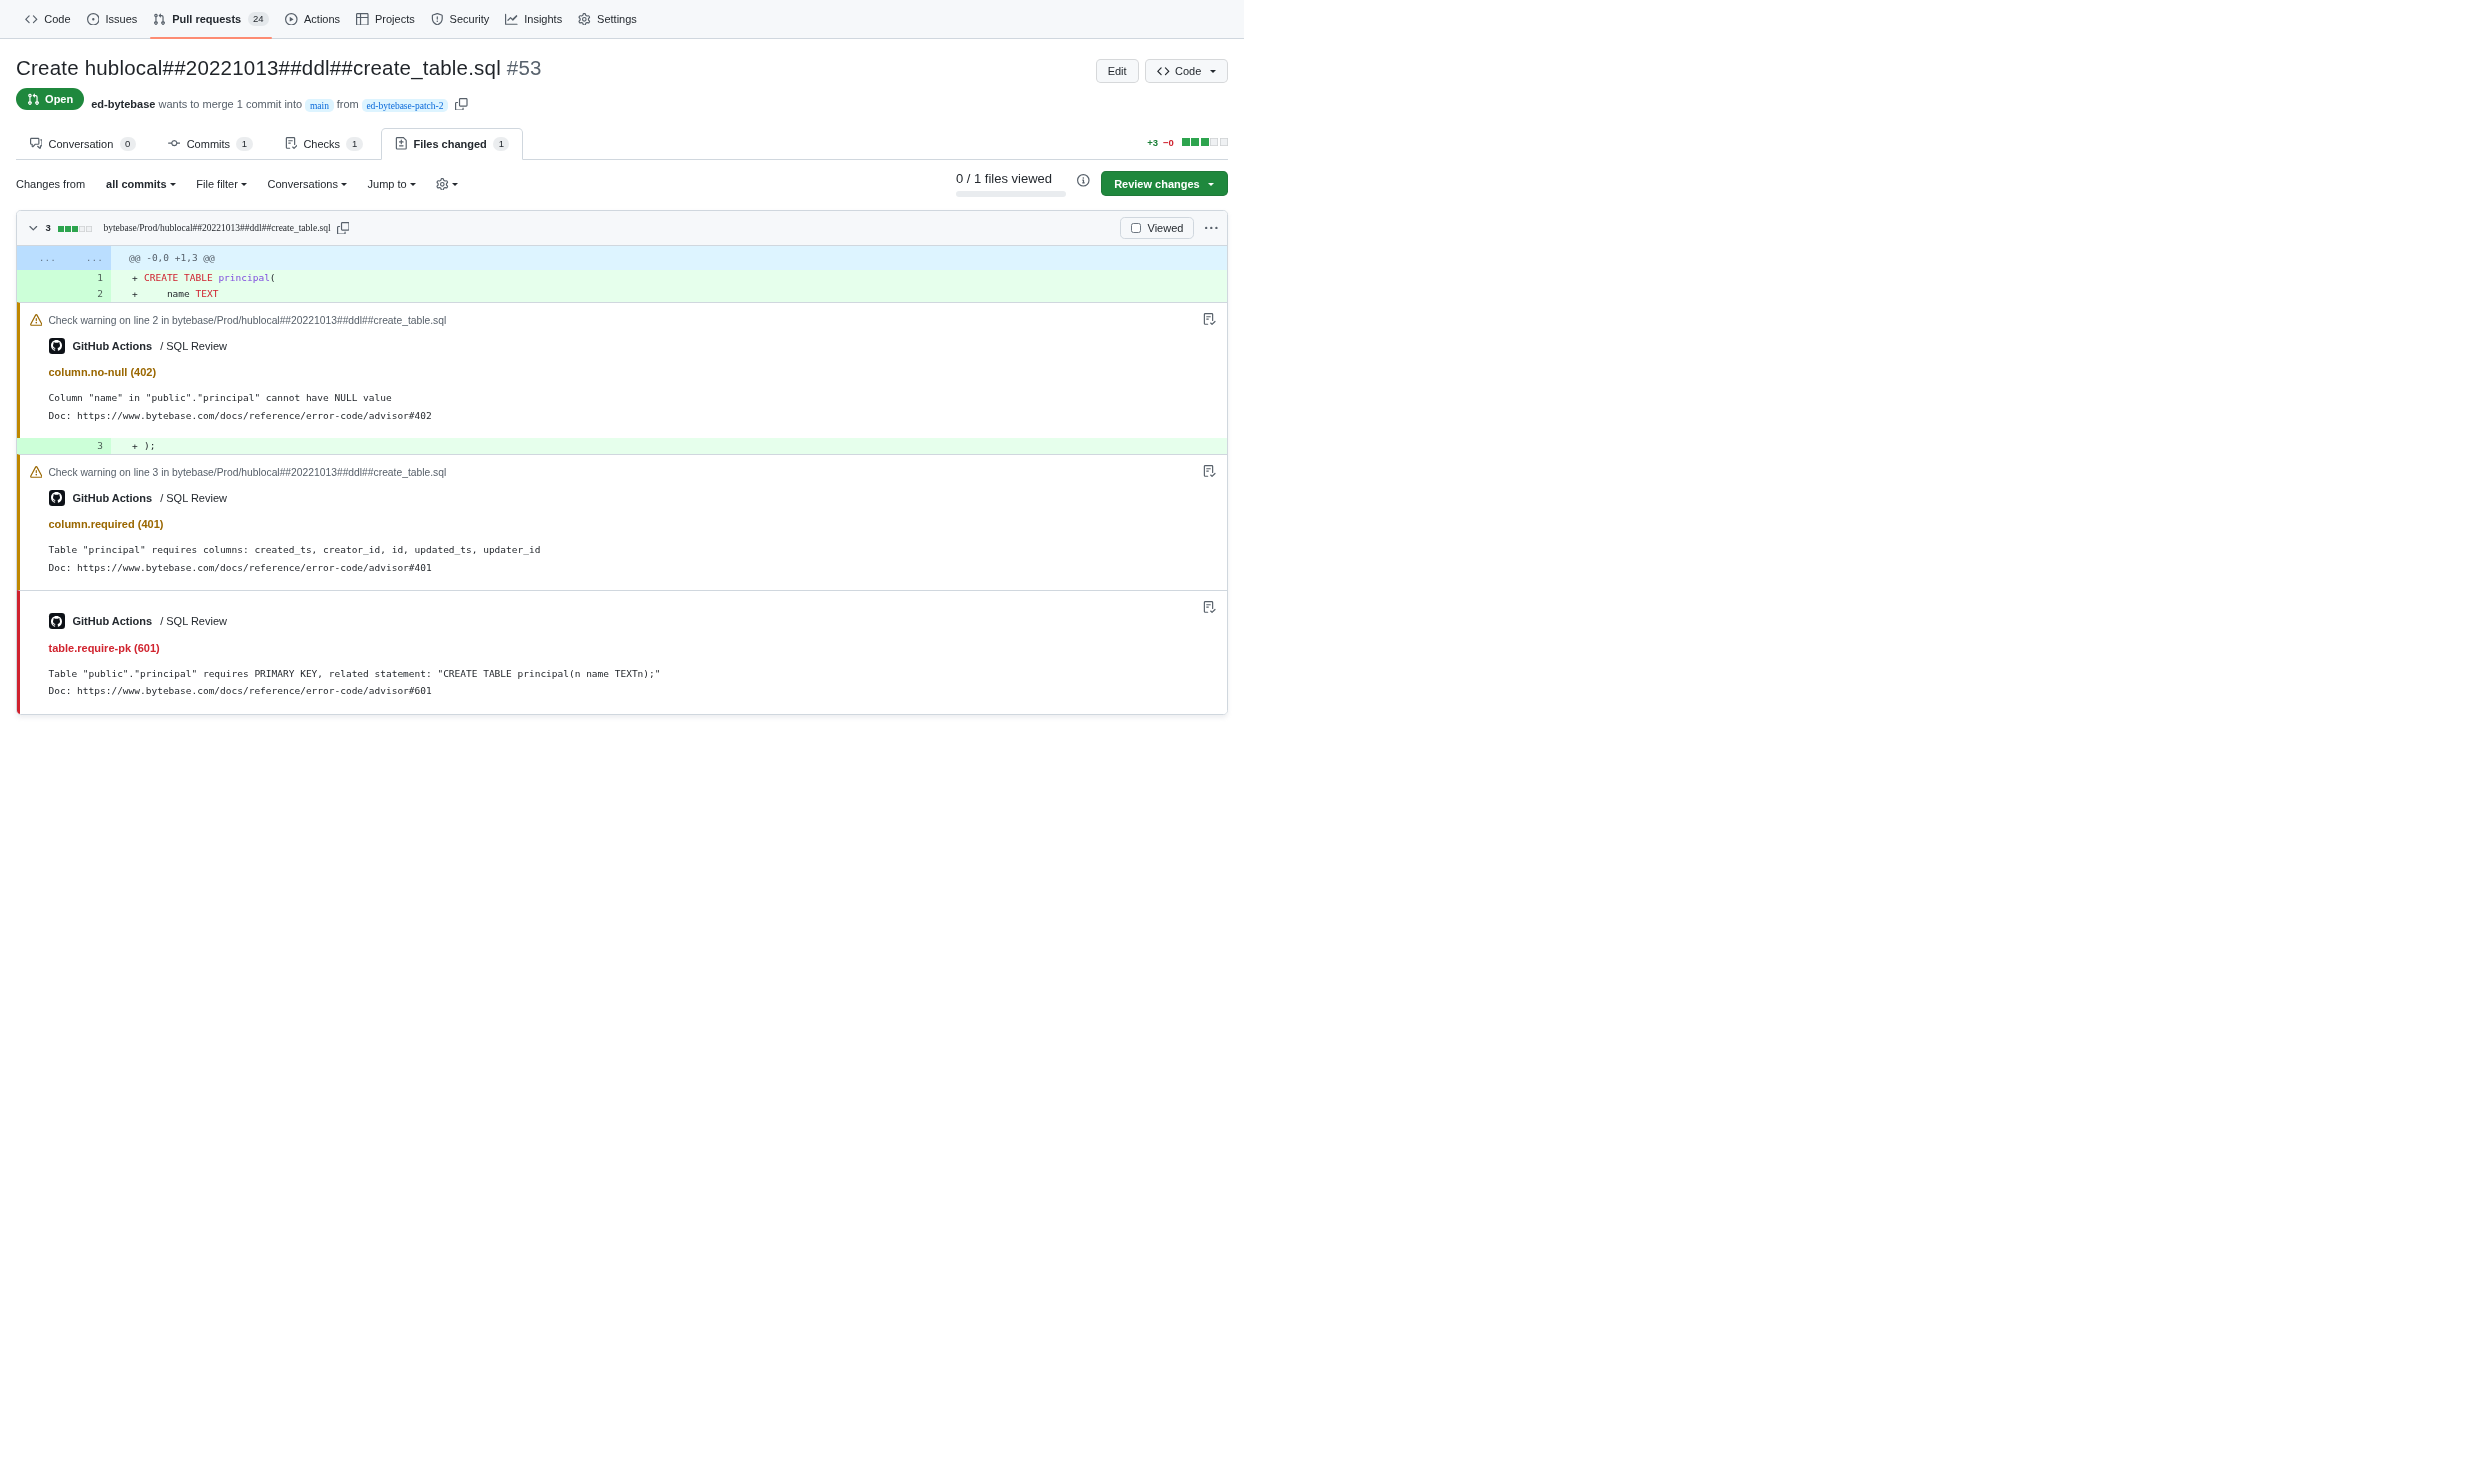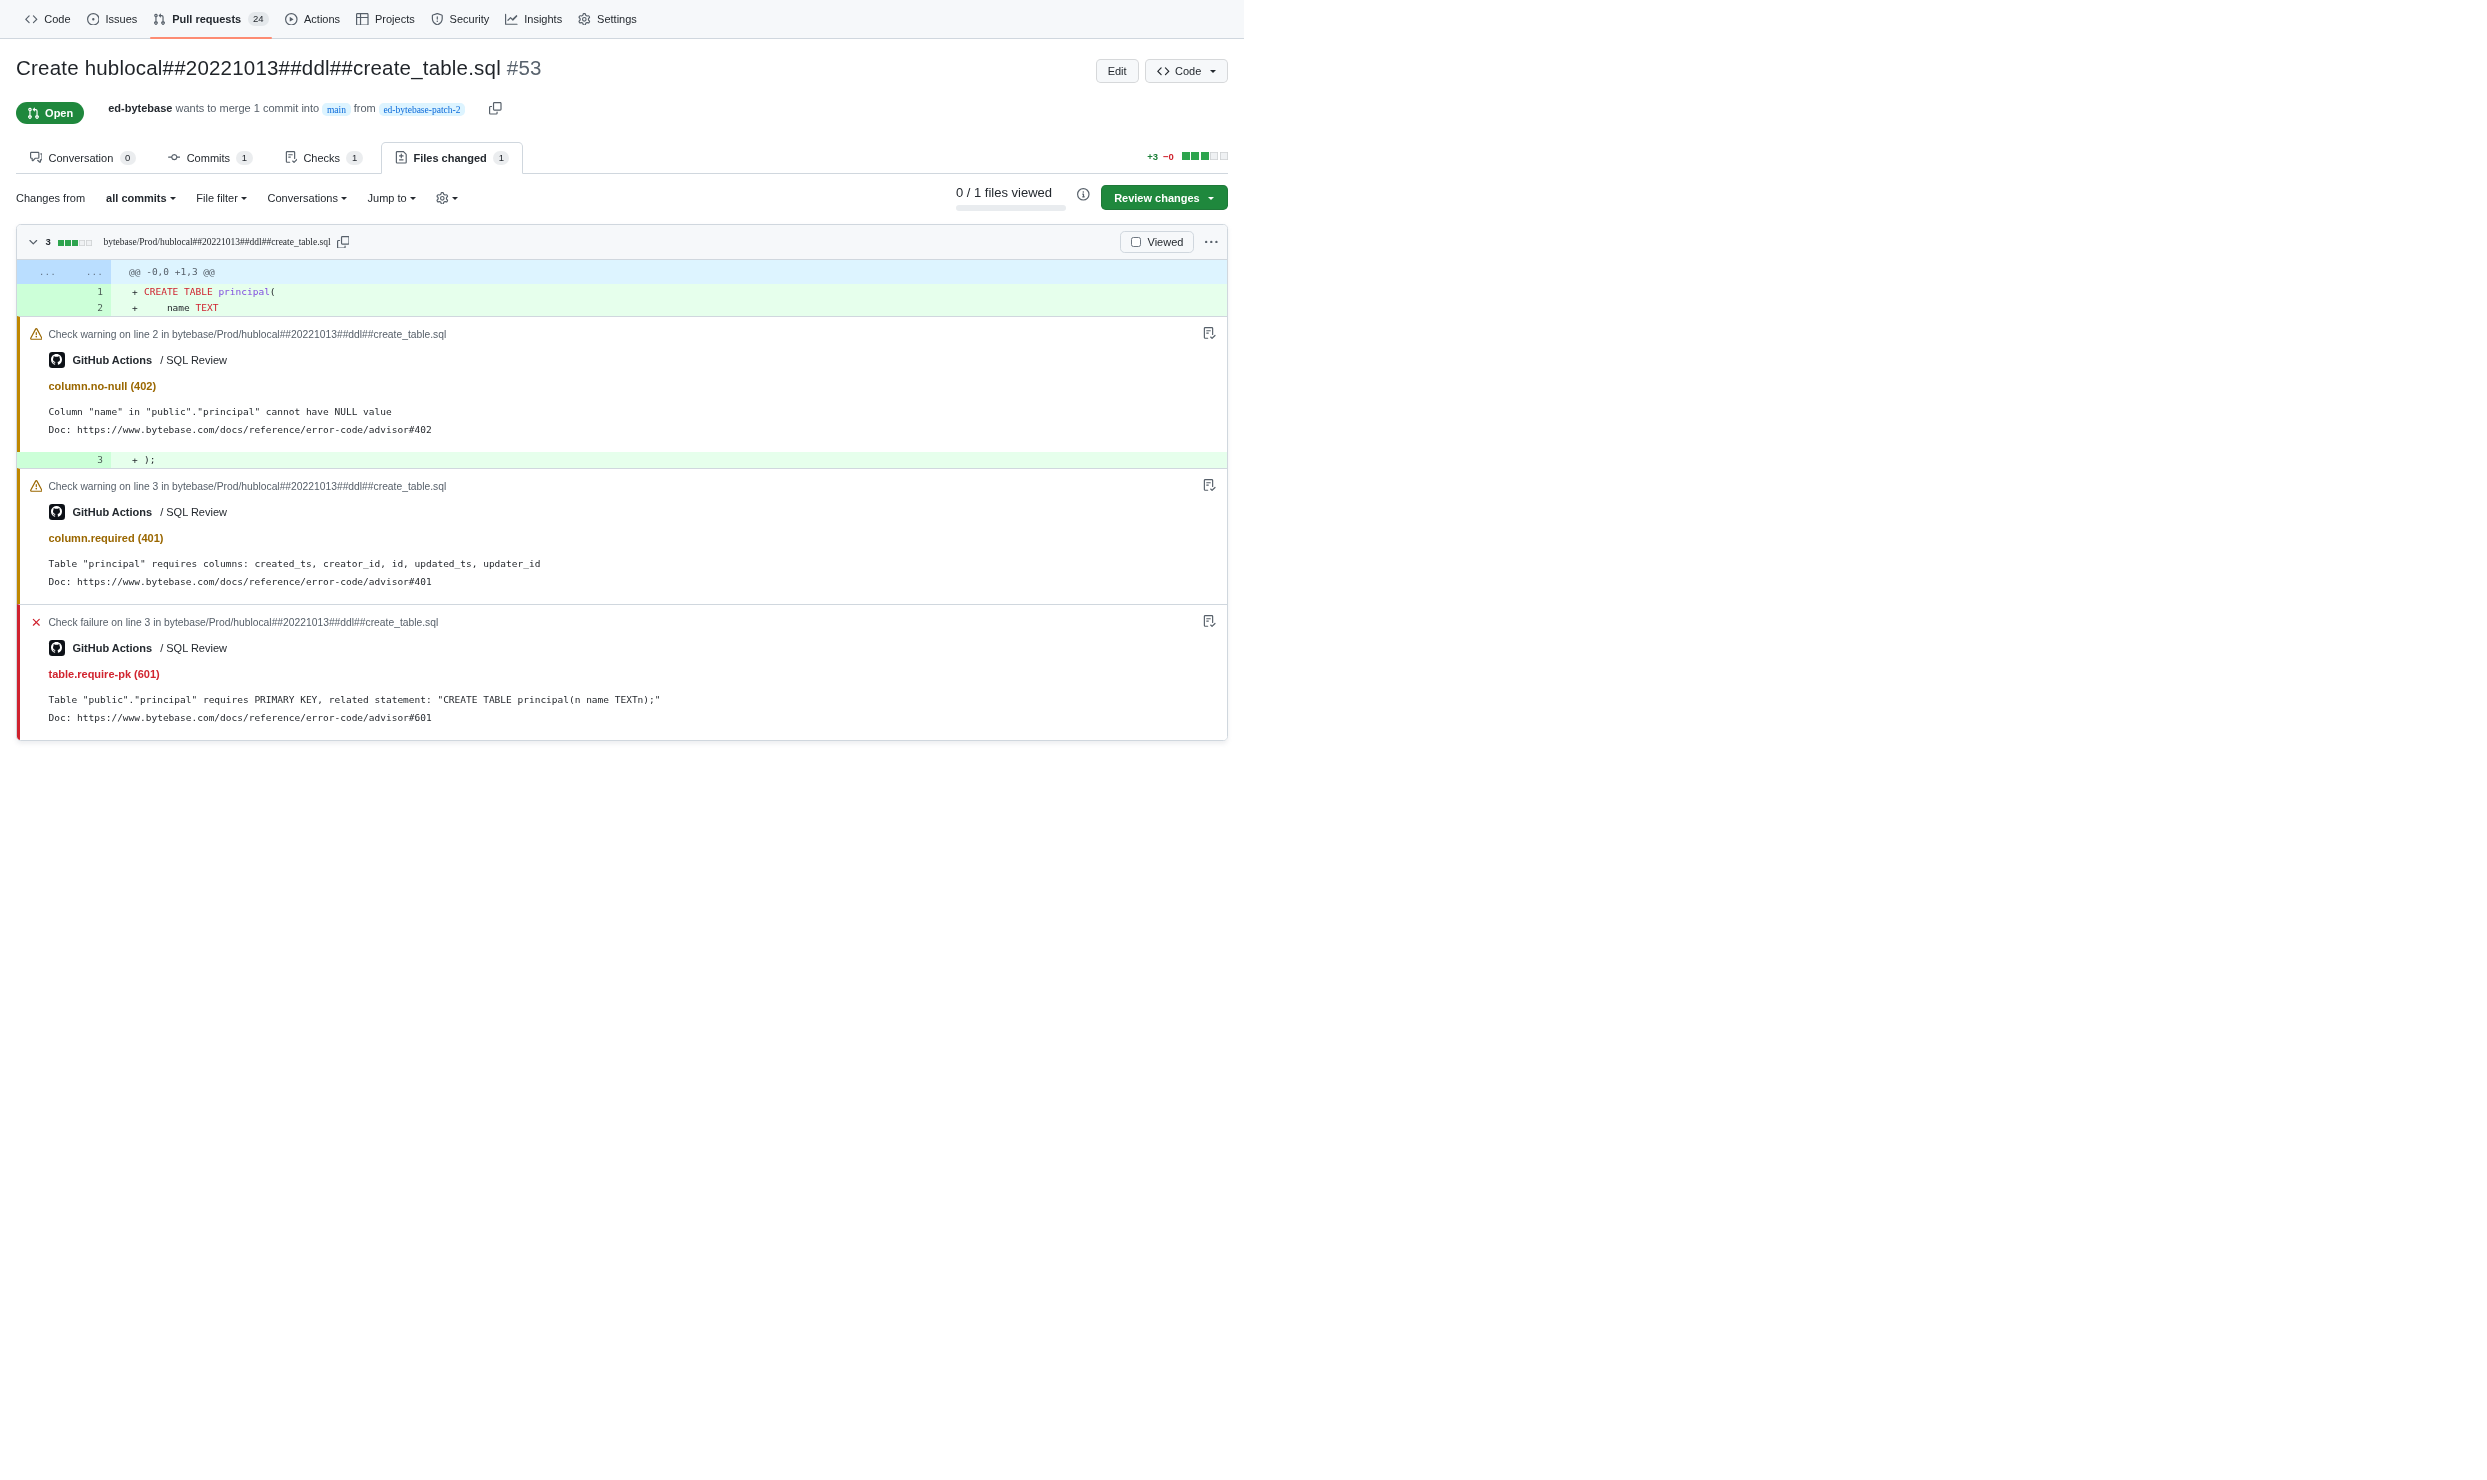--- a/index.html
+++ b/index.html
@@ -27,21 +27,21 @@
   main{padding:0 16px}
 
   .title-row{display:flex;justify-content:space-between;align-items:flex-start;margin-top:17.4px}
   h1.pr-title{margin:0;font-size:20.5px;font-weight:400;color:var(--fg);letter-spacing:0.2px}
   h1.pr-title .pr-number{color:#59636e;font-weight:300}
   .header-actions{display:flex;gap:6.3px;margin-top:3px}
   .btn{display:inline-flex;align-items:center;gap:5.5px;font-size:11px;font-weight:500;color:#24292f;background:var(--hdr-bg);border:0.8px solid rgba(31,35,40,.15);border-radius:4.7px;padding:4.7px 11px;cursor:pointer}
   .btn .icon{color:#24292f}
   .btn-primary{background:var(--accent-green);border-color:rgba(31,35,40,.15);color:#fff;font-weight:600;padding:5.5px 12.6px}
 
-  .meta-row{display:flex;align-items:flex-start;gap:24px;margin-top:19px;font-size:11px;color:var(--muted)}
+  .meta-row{display:flex;align-items:flex-end;gap:7px;margin-top:5px;font-size:11px;color:var(--muted)}
   .state-badge{display:inline-flex;align-items:center;gap:5.5px;background:var(--accent-green);color:#fff;font-weight:600;font-size:11px;border-radius:788px;padding:4.7px 11px}
   .meta-author{font-weight:600;color:#24292f}
   .branch-label{font-size:9.5px;color:var(--link-blue);background:var(--branch-bg);border-radius:4.7px;padding:1.6px 4.7px;cursor:pointer}
   .copy-icon{color:var(--muted);cursor:pointer}
 
   .tabs-row{display:flex;justify-content:space-between;align-items:flex-end;border-bottom:0.8px solid var(--border);margin-top:17.4px;padding:0 0 0 0}
   .tabs{display:flex;gap:4.7px}
   .tab{display:flex;align-items:center;gap:6.3px;font-size:11px;color:#24292f;padding:8px 12.6px;border:0.8px solid transparent;border-radius:4.7px 4.7px 0 0;margin-bottom:-0.8px;cursor:pointer;background:transparent}
   .tab .icon{color:var(--muted)}
   .tab.active{background:#fff;border-color:var(--border);border-bottom-color:#fff;font-weight:600}
@@ -420,28 +420,20 @@
             <h4 class="rule-title">column.required (401)</h4>
             <div class="ann-body"><div>Table "principal" requires columns: created_ts, creator_id, id, updated_ts, updater_id</div><div>Doc: https://www.bytebase.com/docs/reference/error-code/advisor#401</div></div>
           </div>
         </div>
         <div class="annotation failure">
           <span class="icon ann-action">
             <svg viewBox="0 0 16 16" width="12.6" height="12.6" fill="currentColor" aria-hidden="true">
               <path d="M2.5 1.75v11.5c0 .138.112.25.25.25h3.17a.75.75 0 0 1 0 1.5H2.75A1.75 1.75 0 0 1 1 13.25V1.75C1 .784 1.784 0 2.75 0h8.5C12.216 0 13 .784 13 1.75v7.736a.75.75 0 0 1-1.5 0V1.75a.25.25 0 0 0-.25-.25h-8.5a.25.25 0 0 0-.25.25Zm13.274 9.537v-.001l-3.75 3.75a.75.75 0 0 1-1.06 0l-1.75-1.75a.749.749 0 0 1 .326-1.275.749.749 0 0 1 .734.215l1.22 1.22 3.22-3.22a.751.751 0 0 1 1.042.018.751.751 0 0 1 .018 1.042ZM4.75 4h4.5a.75.75 0 0 1 0 1.5h-4.5a.75.75 0 0 1 0-1.5ZM4 7.75A.75.75 0 0 1 4.75 7h2a.75.75 0 0 1 0 1.5h-2A.75.75 0 0 1 4 7.75Z"></path>
             </svg>
           </span>
-          <div class="ann-header">
-            <span class="icon">
-              <svg viewBox="0 0 16 16" width="12.6" height="12.6" fill="currentColor" aria-hidden="true">
-                <path d="M3.72 3.72a.75.75 0 0 1 1.06 0L8 6.94l3.22-3.22a.749.749 0 0 1 1.275.326.749.749 0 0 1-.215.734L9.06 8l3.22 3.22a.749.749 0 0 1-.326 1.275.749.749 0 0 1-.734-.215L8 9.06l-3.22 3.22a.751.751 0 0 1-1.042-.018.751.751 0 0 1-.018-1.042L6.94 8 3.72 4.78a.75.75 0 0 1 0-1.06Z"></path>
-              </svg>
-            </span>
-            <span>Check failure on line 3 in bytebase/Prod/hublocal##20221013##ddl##create_table.sql</span>
-          </div>
           <div class="ann-content">
             <div class="tool-row">
               <span class="avatar">
                 <span class="icon">
                   <svg viewBox="0 0 16 16" width="11" height="11" fill="currentColor" aria-hidden="true">
                     <path d="M8 0c4.42 0 8 3.58 8 8a8.013 8.013 0 0 1-5.45 7.59c-.4.08-.55-.17-.55-.38 0-.27.01-1.13.01-2.2 0-.75-.25-1.23-.54-1.48 1.78-.2 3.65-.88 3.65-3.95 0-.88-.31-1.59-.82-2.15.08-.2.36-1.02-.08-2.12 0 0-.67-.22-2.2.82-.64-.18-1.32-.27-2-.27-.68 0-1.36.09-2 .27-1.53-1.03-2.2-.82-2.2-.82-.44 1.1-.16 1.92-.08 2.12-.51.56-.82 1.28-.82 2.15 0 3.06 1.86 3.75 3.64 3.95-.23.2-.44.55-.51 1.07-.46.21-1.61.55-2.33-.66-.15-.24-.6-.83-1.23-.82-.67.01-.27.38.01.53.34.19.73.9.82 1.13.16.45.68 1.31 2.69.94 0 .67.01 1.3.01 1.49 0 .21-.15.45-.55.38A7.995 7.995 0 0 1 0 8c0-4.42 3.58-8 8-8Z"></path>
                   </svg>
                 </span>
               </span>
               <span class="tool-name">GitHub Actions</span>

